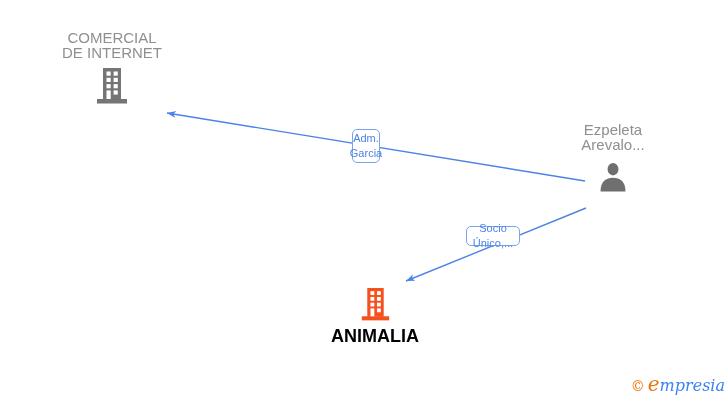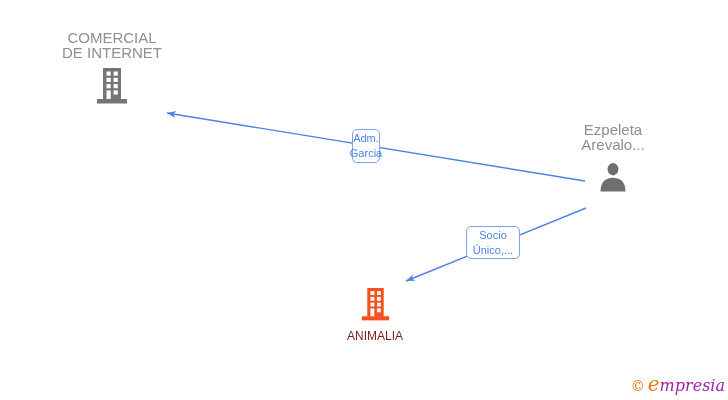--- a/index.html
+++ b/index.html
@@ -23,24 +23,24 @@
   .node {
     position: absolute;
     text-align: center;
   }
   .node-name {
     font-size: 15px;
     line-height: 15px;
     color: #8f8f8f;
   }
   .node-name-bold {
-    font-size: 12px;
+    font-size: 18px;
     line-height: 15px;
-    font-weight: normal;
-    color: #7f1d1d;
+    font-weight: bold;
+    color: #000000;
   }
   .node-company-top { left: 32px;  top: 30px;  width: 160px; }
   .node-person      { left: 551px; top: 122px; width: 124px; }
   .node-company-bottom { left: 313px; top: 285px; width: 124px; }
 
   .icon-wrap { display: inline-block; line-height: 0; }
   .node-company-top .icon-wrap { margin-top: 6px; }
   .node-person .icon-wrap { margin-top: 10px; }
   .node-company-bottom .name-block { margin-top: 3px; }
 
@@ -52,34 +52,34 @@
     color: #4d82e6;
     font-size: 11px;
     line-height: 15px;
     display: flex;
     flex-direction: column;
     align-items: center;
     justify-content: center;
     text-align: center;
   }
   .edge-label-adm   { left: 352px; top: 129px; width: 28px; height: 34px; }
-  .edge-label-socio { left: 466px; top: 226px; width: 54px; height: 33px; }
+  .edge-label-socio { left: 466px; top: 226px; width: 54px; height: 20px; }
 
   .logo {
     position: absolute;
     right: 3px; bottom: 4px;
     font-family: "DejaVu Serif", serif;
     font-style: italic;
     font-size: 16px;
     white-space: nowrap;
     text-decoration: none;
   }
   .logo .copy { color: #e8750c; font-style: normal; font-size: 14px; margin-right: 3px; }
   .logo .brand-e { color: #e8750c; font-size: 20px; }
-  .logo .brand-rest { color: #a21caf; }
+  .logo .brand-rest { color: #3b82f6; }
 </style>
 </head>
 <body>
 
 <div class="canvas">
 
   <svg class="edges" viewBox="0 0 728 400" xmlns="http://www.w3.org/2000/svg">
     <defs>
       <marker id="arrowhead" markerWidth="10" markerHeight="8" refX="9" refY="3.5" orient="auto" markerUnits="userSpaceOnUse">
         <path d="M0,0 L9,3.5 L0,7 L2.6,3.5 Z" fill="#4d82e6"></path>

